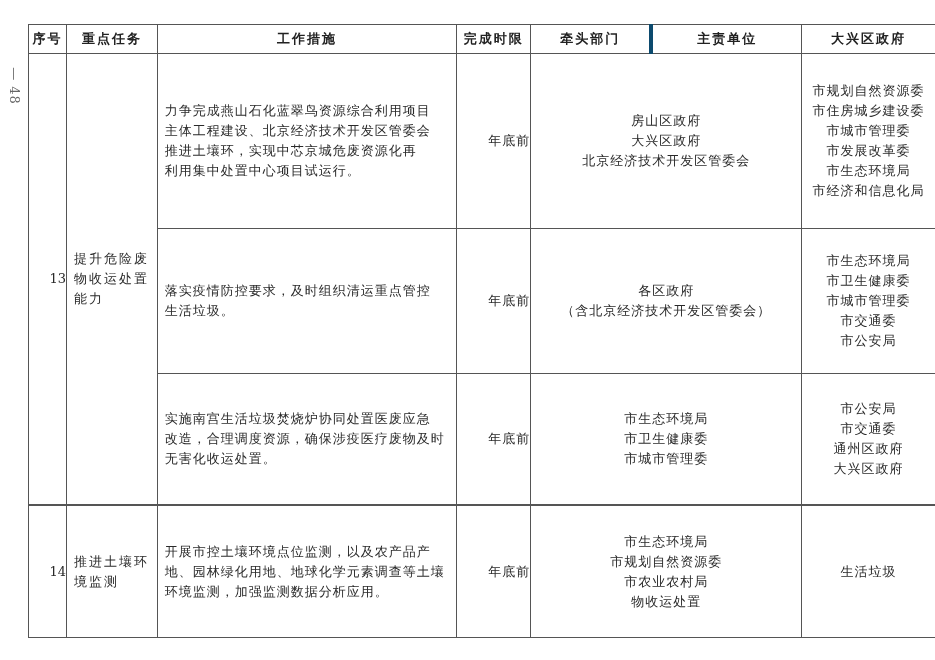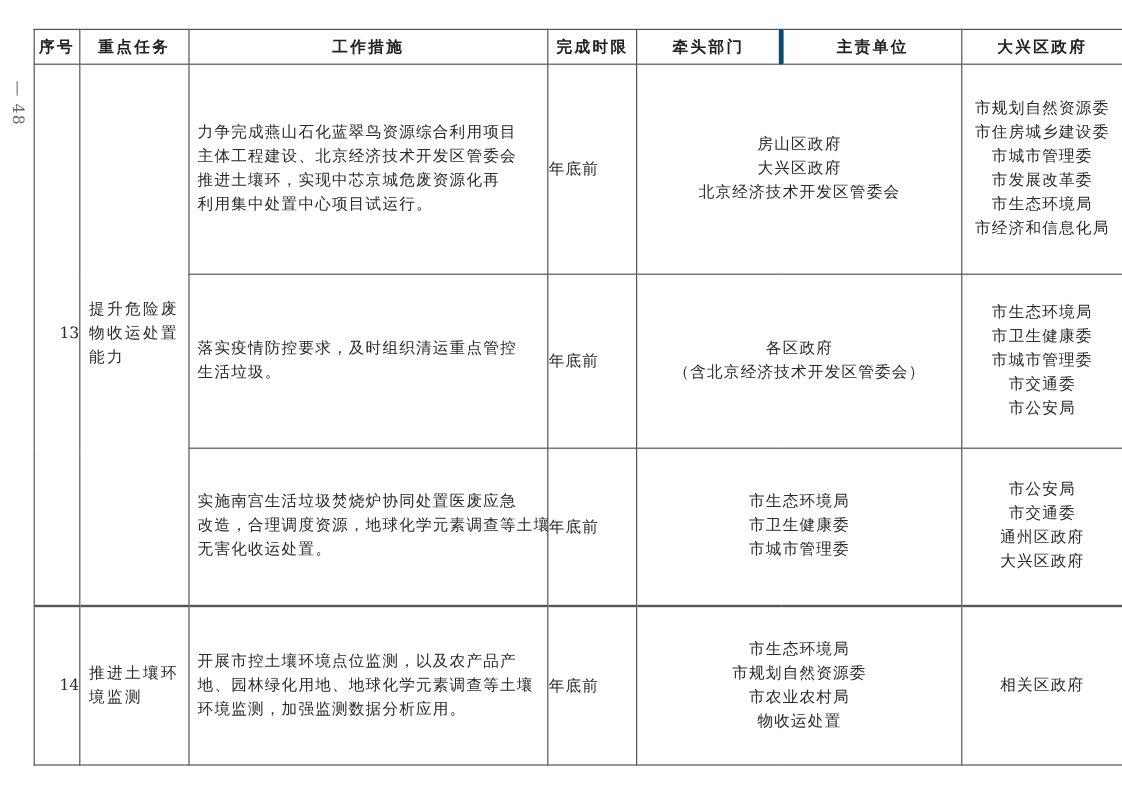--- a/index.html
+++ b/index.html
@@ -10,21 +10,21 @@
                 letter-spacing: 1px; }
     table.plan { position: absolute; left: 28px; top: 24px; width: 908px;
                  border-collapse: collapse; table-layout: fixed; }
     table.plan th, table.plan td { border: 1.5px solid #555; padding: 0; vertical-align: middle; }
     table.plan th { height: 28px; font-family: "DejaVu Sans", "Liberation Sans", sans-serif;
                     font-weight: bold; font-size: 13px; letter-spacing: 2px; text-align: center; color: #222; }
     td { font-size: 13px; line-height: 20px; }
     td.no { text-align: right; }
     td.task { padding: 0 6px 0 7px !important; letter-spacing: 2px; }
     td.measure { padding: 0 8px 0 7px !important; letter-spacing: 1px; }
-    td.deadline { text-align: left; letter-spacing: 1px; font-family: Liberation Serif, serif; }
+    td.deadline { text-align: right; letter-spacing: 1px; }
     td.lead { text-align: center; letter-spacing: 1px; }
     td.assist { text-align: center; letter-spacing: 1px; }
     .line { display: block; white-space: nowrap; }
     tr.r1 td { height: 174px; }
     tr.r2 td { height: 144px; }
     tr.r3 td { height: 130px; }
     tr.r4 td { height: 131px; }
     tr.r4 td { border-top: 2.5px solid #555; }
   </style>
 </head>
@@ -99,21 +99,21 @@
         <span class="line">市卫生健康委</span>
         <span class="line">市城市管理委</span>
         <span class="line">市交通委</span>
         <span class="line">市公安局</span>
       </td>
     </tr>
 
     <tr class="r3">
       <td class="measure">
         <span class="line">实施南宫生活垃圾焚烧炉协同处置医废应急</span>
-        <span class="line">改造，合理调度资源，地球化学元素调查等土壤</span>
+        <span class="line">改造，合理调度资源，确保涉疫医疗废物及时</span>
         <span class="line">无害化收运处置。</span>
       </td>
       <td class="deadline">年底前</td>
       <td class="lead" colspan="2">
         <span class="line">市生态环境局</span>
         <span class="line">市卫生健康委</span>
         <span class="line">市城市管理委</span>
       </td>
       <td class="assist">
         <span class="line">市公安局</span>
@@ -135,17 +135,17 @@
         <span class="line">环境监测，加强监测数据分析应用。</span>
       </td>
       <td class="deadline">年底前</td>
       <td class="lead" colspan="2">
         <span class="line">市生态环境局</span>
         <span class="line">市规划自然资源委</span>
         <span class="line">市农业农村局</span>
         <span class="line">物收运处置</span>
       </td>
       <td class="assist">
-        <span class="line">相关区政府</span>
+        <span class="line">生活垃圾</span>
       </td>
     </tr>
   </tbody>
 </table>
 
 </body></html>

